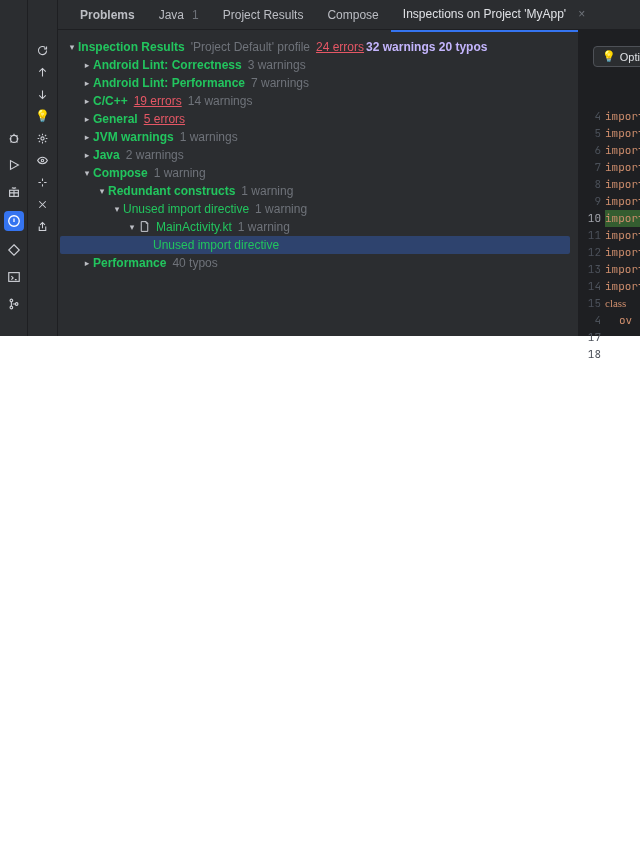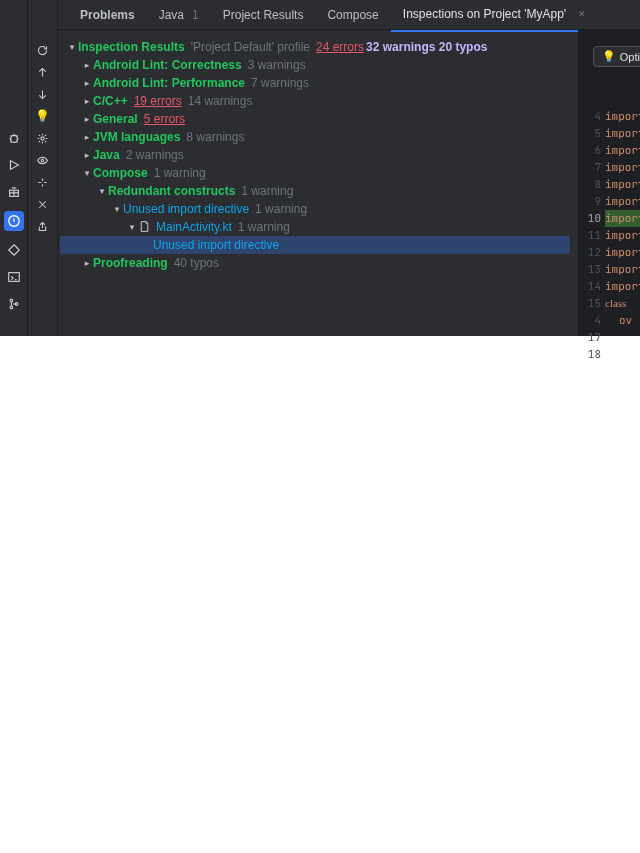--- a/index.html
+++ b/index.html
@@ -67,21 +67,21 @@
   display: flex;
   align-items: center;
   height: 18px;
   padding: 0 6px;
   cursor: pointer;
   white-space: nowrap;
 }
 .tree-row.selected { background: #2e436e; border-radius: 2px; margin-right: 8px; }
 .chev { width: 12px; display: inline-flex; justify-content: center; color: #bcbec4; font-size: 9px; }
 .label { color: #22c55e; font-weight: 700; }
-.label-normal { color: #0ea5e9; }
+.label-normal { color: #22c55e; }
 .muted { color: #6f737a; margin-left: 6px; }
 .errors { color: #e55765; margin-left: 6px; text-decoration: underline; }
 .warnings { color: #c4b5fd; margin-left: 2px; font-weight: bold; }
 .file-icon { width: 14px; height: 14px; margin-right: 4px; display: inline-flex; }
 .editor-panel {
   width: 62px;
   border-left: 1px solid #1e1f22;
   background: #1e1f22;
   display: flex;
   flex-direction: column;
@@ -269,22 +269,22 @@
             <span class="errors">19 errors</span>
             <span class="muted">14 warnings</span>
           </div>
           <div class="tree-row" style="padding-left: 21px;">
             <span class="chev">▸</span>
             <span class="label">General</span>
             <span class="errors">5 errors</span>
           </div>
           <div class="tree-row" style="padding-left: 21px;">
             <span class="chev">▸</span>
-            <span class="label">JVM languages</span>
-            <span class="muted">8 warnings</span>
+            <span class="label">JVM warnings</span>
+            <span class="muted">1 warnings</span>
           </div>
           <div class="tree-row" style="padding-left: 21px;">
             <span class="chev">▸</span>
             <span class="label">Java</span>
             <span class="muted">2 warnings</span>
           </div>
           <div class="tree-row" style="padding-left: 21px;">
             <span class="chev">▾</span>
             <span class="label">Compose</span>
             <span class="muted">1 warning</span>
@@ -309,21 +309,21 @@
             </span>
             <span class="label-normal">MainActivity.kt</span>
             <span class="muted">1 warning</span>
           </div>
           <div class="tree-row selected" style="padding-left: 81px;">
             <span class="chev"></span>
             <span class="label-normal">Unused import directive</span>
           </div>
           <div class="tree-row" style="padding-left: 21px;">
             <span class="chev">▸</span>
-            <span class="label">Proofreading</span>
+            <span class="label">Performance</span>
             <span class="muted">40 typos</span>
           </div>
         </div>
 
       <div class="editor-panel">
         <div class="optimize-btn">
           <span>💡</span>
           <span>Opti</span>
         </div>
         <div class="gutter" id="gutter">

